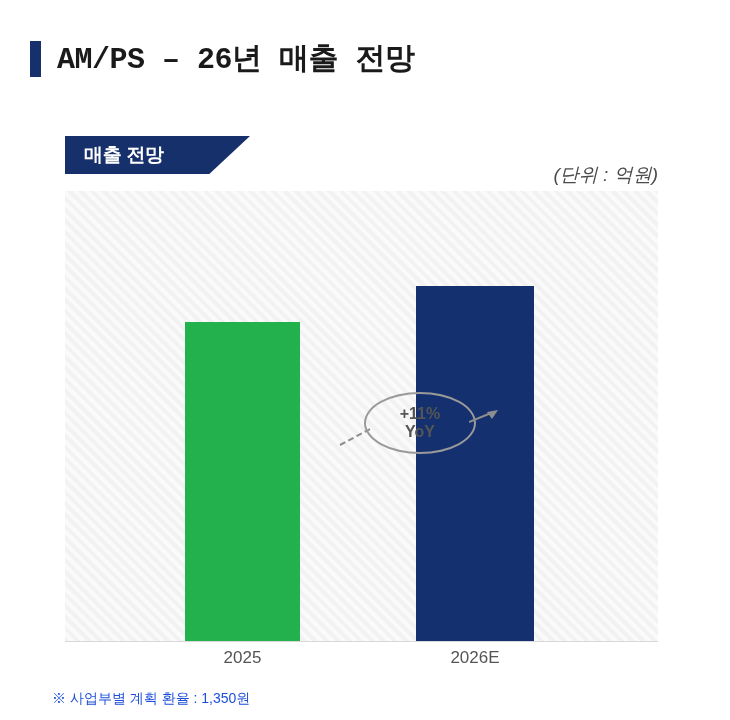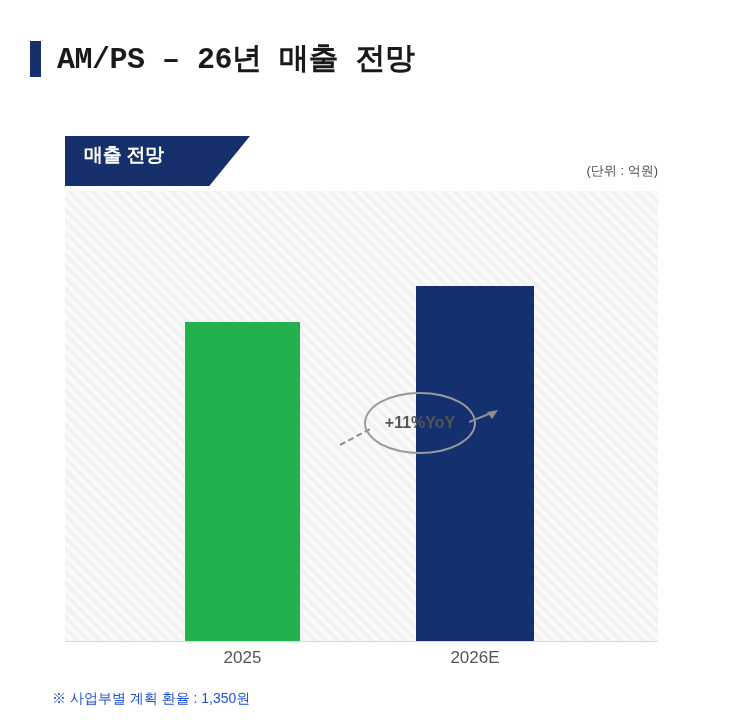--- a/index.html
+++ b/index.html
@@ -28,21 +28,21 @@
     color:#1a1a1a;
     letter-spacing:-0.5px;
     white-space:nowrap;
     font-family:Liberation Mono, monospace;
   }
 
   
   .ribbon{
     position:absolute;
     left:65px; top:136px;
-    height:50px;
+    height:38px;
     width:185px;
   }
   .ribbon-shape{
     position:absolute;
     inset:0;
     background:#16306b;
     clip-path:polygon(0 0, 100% 0, 78% 100%, 0 100%);
   }
   .ribbon-label{
     position:absolute;
@@ -52,23 +52,24 @@
     font-size:19px;
     font-weight:bold;
     letter-spacing:-0.3px;
     white-space:nowrap;
   }
 
   
   .unit{
     position:absolute;
     right:72px; top:162px;
-    font-size:13px;
+    font-size:19px;
     color:#4a4a4a;
     white-space:nowrap;
+    font-style:italic;
   }
 
   
   .plot{
     position:absolute;
     left:65px; top:191px;
     width:593px; height:451px;
     background:
       repeating-linear-gradient(45deg,
         #f2f2f2 0px, #f2f2f2 4px,
@@ -133,21 +134,21 @@
     position:absolute;
     inset:0;
     border:2px solid #9a9a9a;
     border-radius:50%;
     background:transparent;
   }
   .yoy-text{
     position:absolute;
     inset:0;
     display:flex;
-    flex-direction:row;
+    flex-direction:column;
     align-items:center;
     justify-content:center;
     font-size:16px;
     font-weight:bold;
     color:#555555;
     line-height:1.15;
   }
   .dash-left{
     position:absolute;
     left:275px; top:253px;

